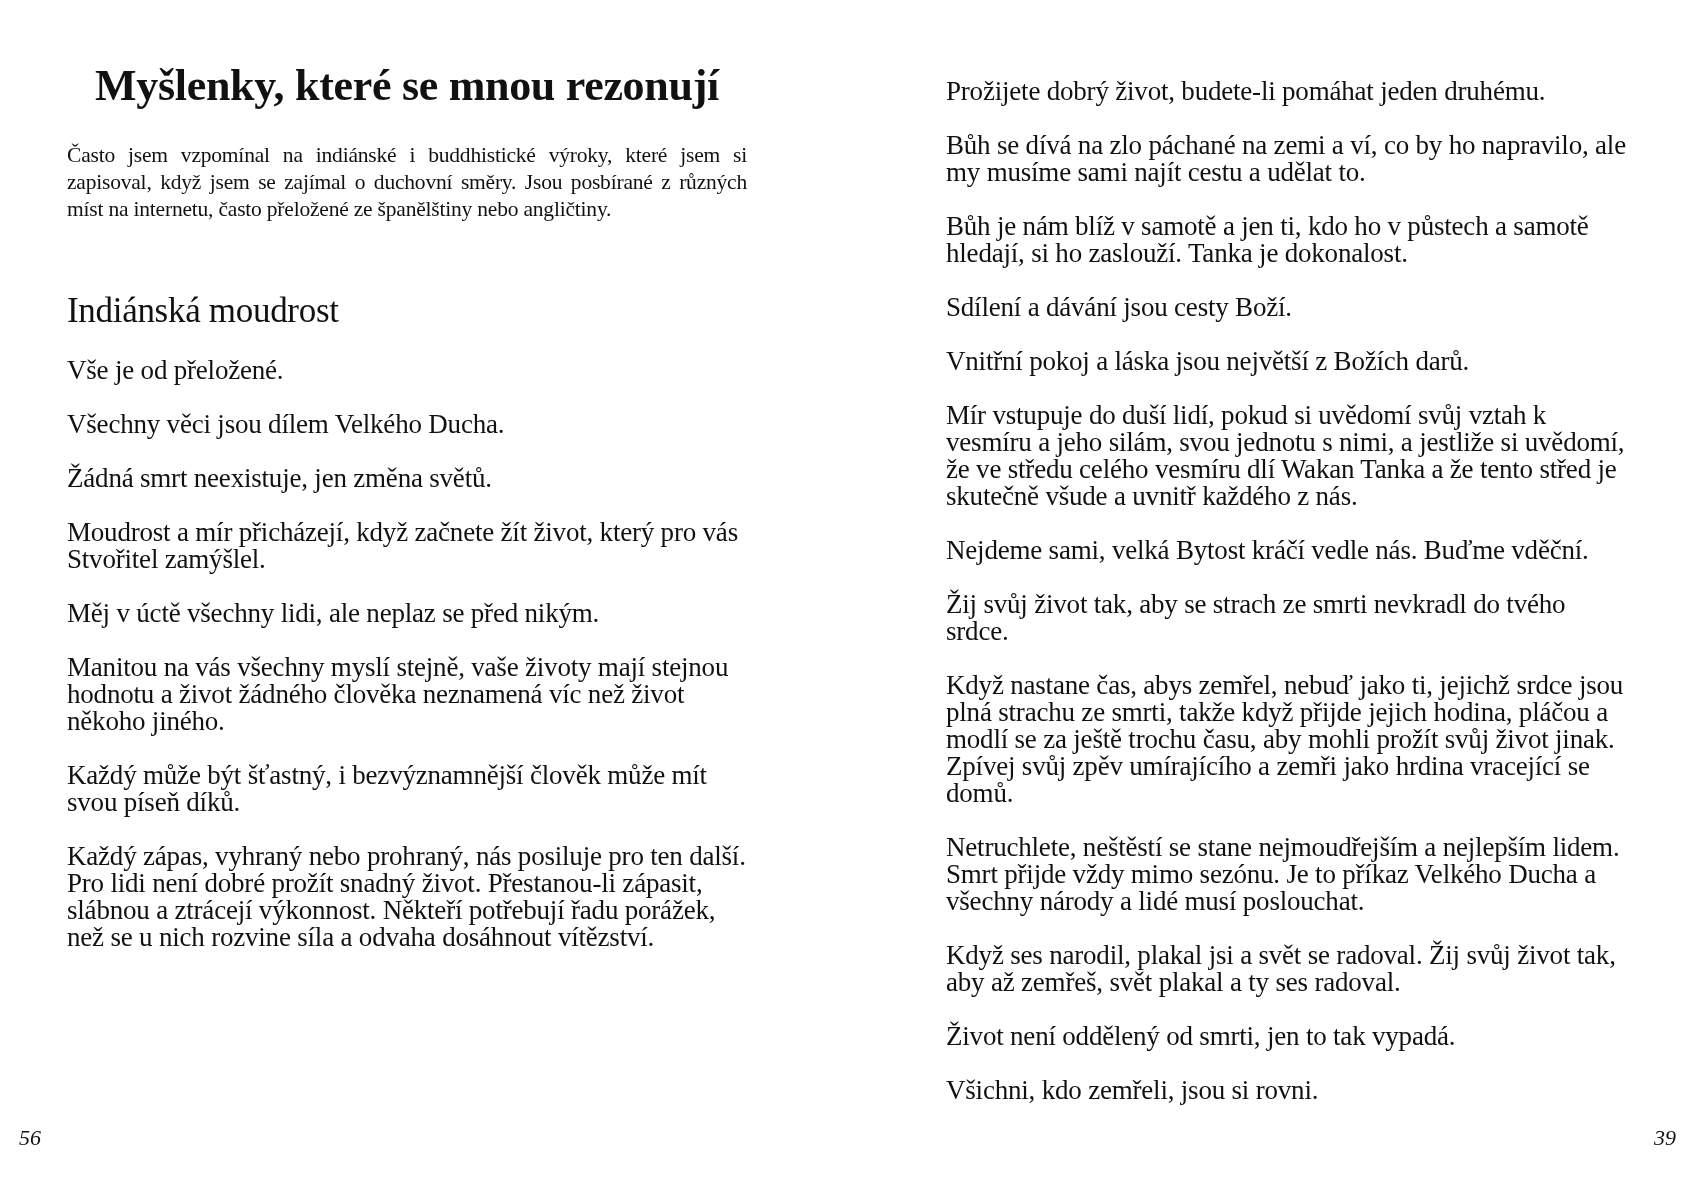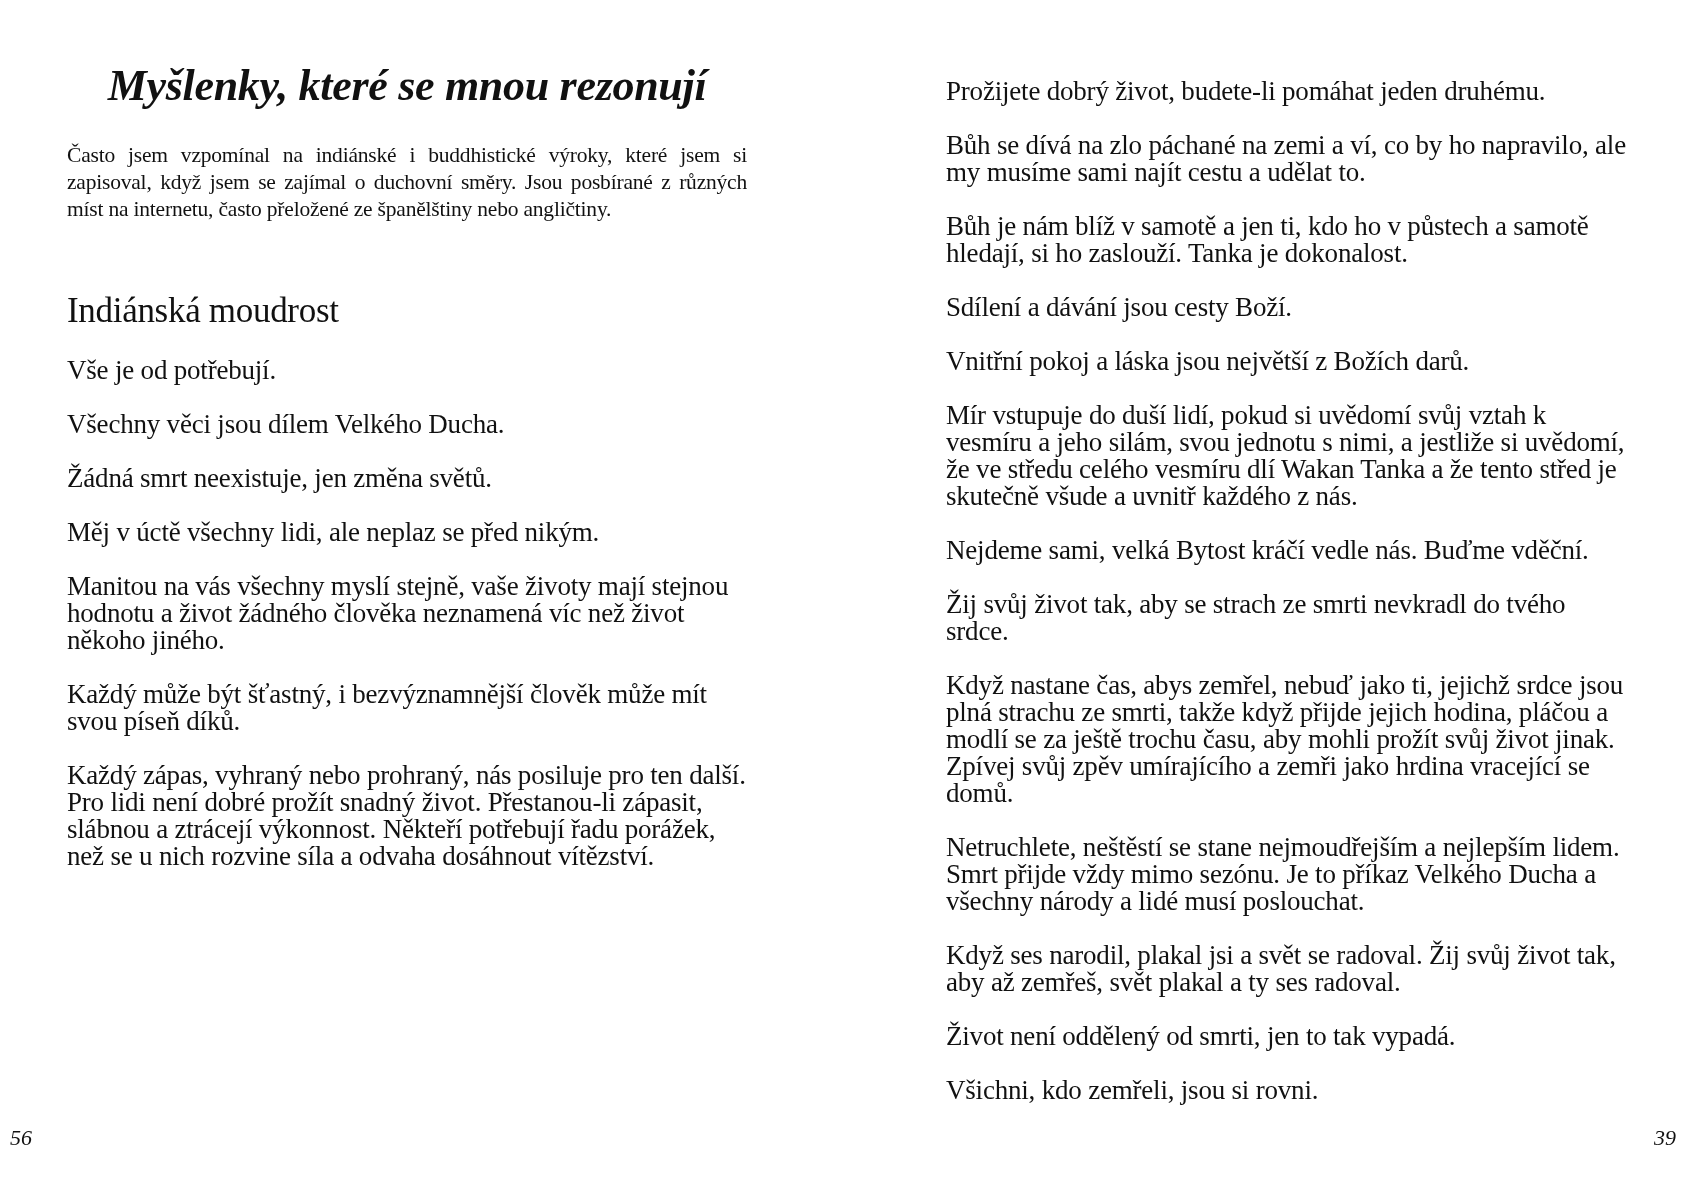--- a/index.html
+++ b/index.html
@@ -44,21 +44,20 @@
     .page-right .content { left: 101px; }
 
     .chapter-title {
       font-family: "Liberation Serif", "DejaVu Serif", serif;
       font-weight: bold;
       font-size: 44px;
       line-height: 56px;
       text-align: center;
       margin: 0 0 28px 0;
       letter-spacing: -0.3px;
-      font-style: italic;
     }
     .intro {
       font-size: 21.5px;
       line-height: 27px;
       margin: 0;
       text-align: justify;
       letter-spacing: -0.2px;
     }
     .section-heading {
       font-family: "Liberation Serif", "DejaVu Serif", serif;
@@ -74,34 +73,35 @@
       margin: 0 0 27px 0;
       letter-spacing: -0.2px;
     }
     .page-number {
       position: absolute;
       top: 1125px;
       font-style: italic;
       font-size: 22px;
       line-height: 26px;
     }
-    .page-left .page-number { left: 10px; font-style: italic; }
+    .page-left .page-number { left: 19px; font-style: italic; }
     .page-right .page-number { right: 13px; }
   </style>
 </head>
 <body>
 
 <div class="page page-left">
   <div class="content">
     <h1 class="chapter-title">Myšlenky, které se mnou rezonují</h1>
     <p class="intro">Často jsem vzpomínal na indiánské i buddhistické výroky, které jsem si zapisoval, když jsem se zajímal o duchovní směry. Jsou posbírané z různých míst na internetu, často přeložené ze španělštiny nebo angličtiny.</p>
     <h2 class="section-heading">Indiánská moudrost</h2>
-    <p class="quote">Vše je od potřebují.</p>
+    <p class="quote">Vše je od přeložené.</p>
     <p class="quote">Všechny věci jsou dílem Velkého Ducha.</p>
     <p class="quote">Žádná smrt neexistuje, jen změna světů.</p>
+    <p class="quote">Moudrost a mír přicházejí, když začnete žít život, který pro vás Stvořitel zamýšlel.</p>
     <p class="quote">Měj v úctě všechny lidi, ale neplaz se před nikým.</p>
     <p class="quote">Manitou na vás všechny myslí stejně, vaše životy mají stejnou hodnotu a život žádného člověka neznamená víc než život někoho jiného.</p>
     <p class="quote">Každý může být šťastný, i bezvýznamnější člověk může mít svou píseň díků.</p>
     <p class="quote">Každý zápas, vyhraný nebo prohraný, nás posiluje pro ten další. Pro lidi není dobré prožít snadný život. Přestanou-li zápasit, slábnou a ztrácejí výkonnost. Někteří potřebují řadu porážek, než se u nich rozvine síla a odvaha dosáhnout vítězství.</p>
   </div>
   <div class="page-number">56</div>
 </div>
 
 <div class="page page-right">
   <div class="content">

